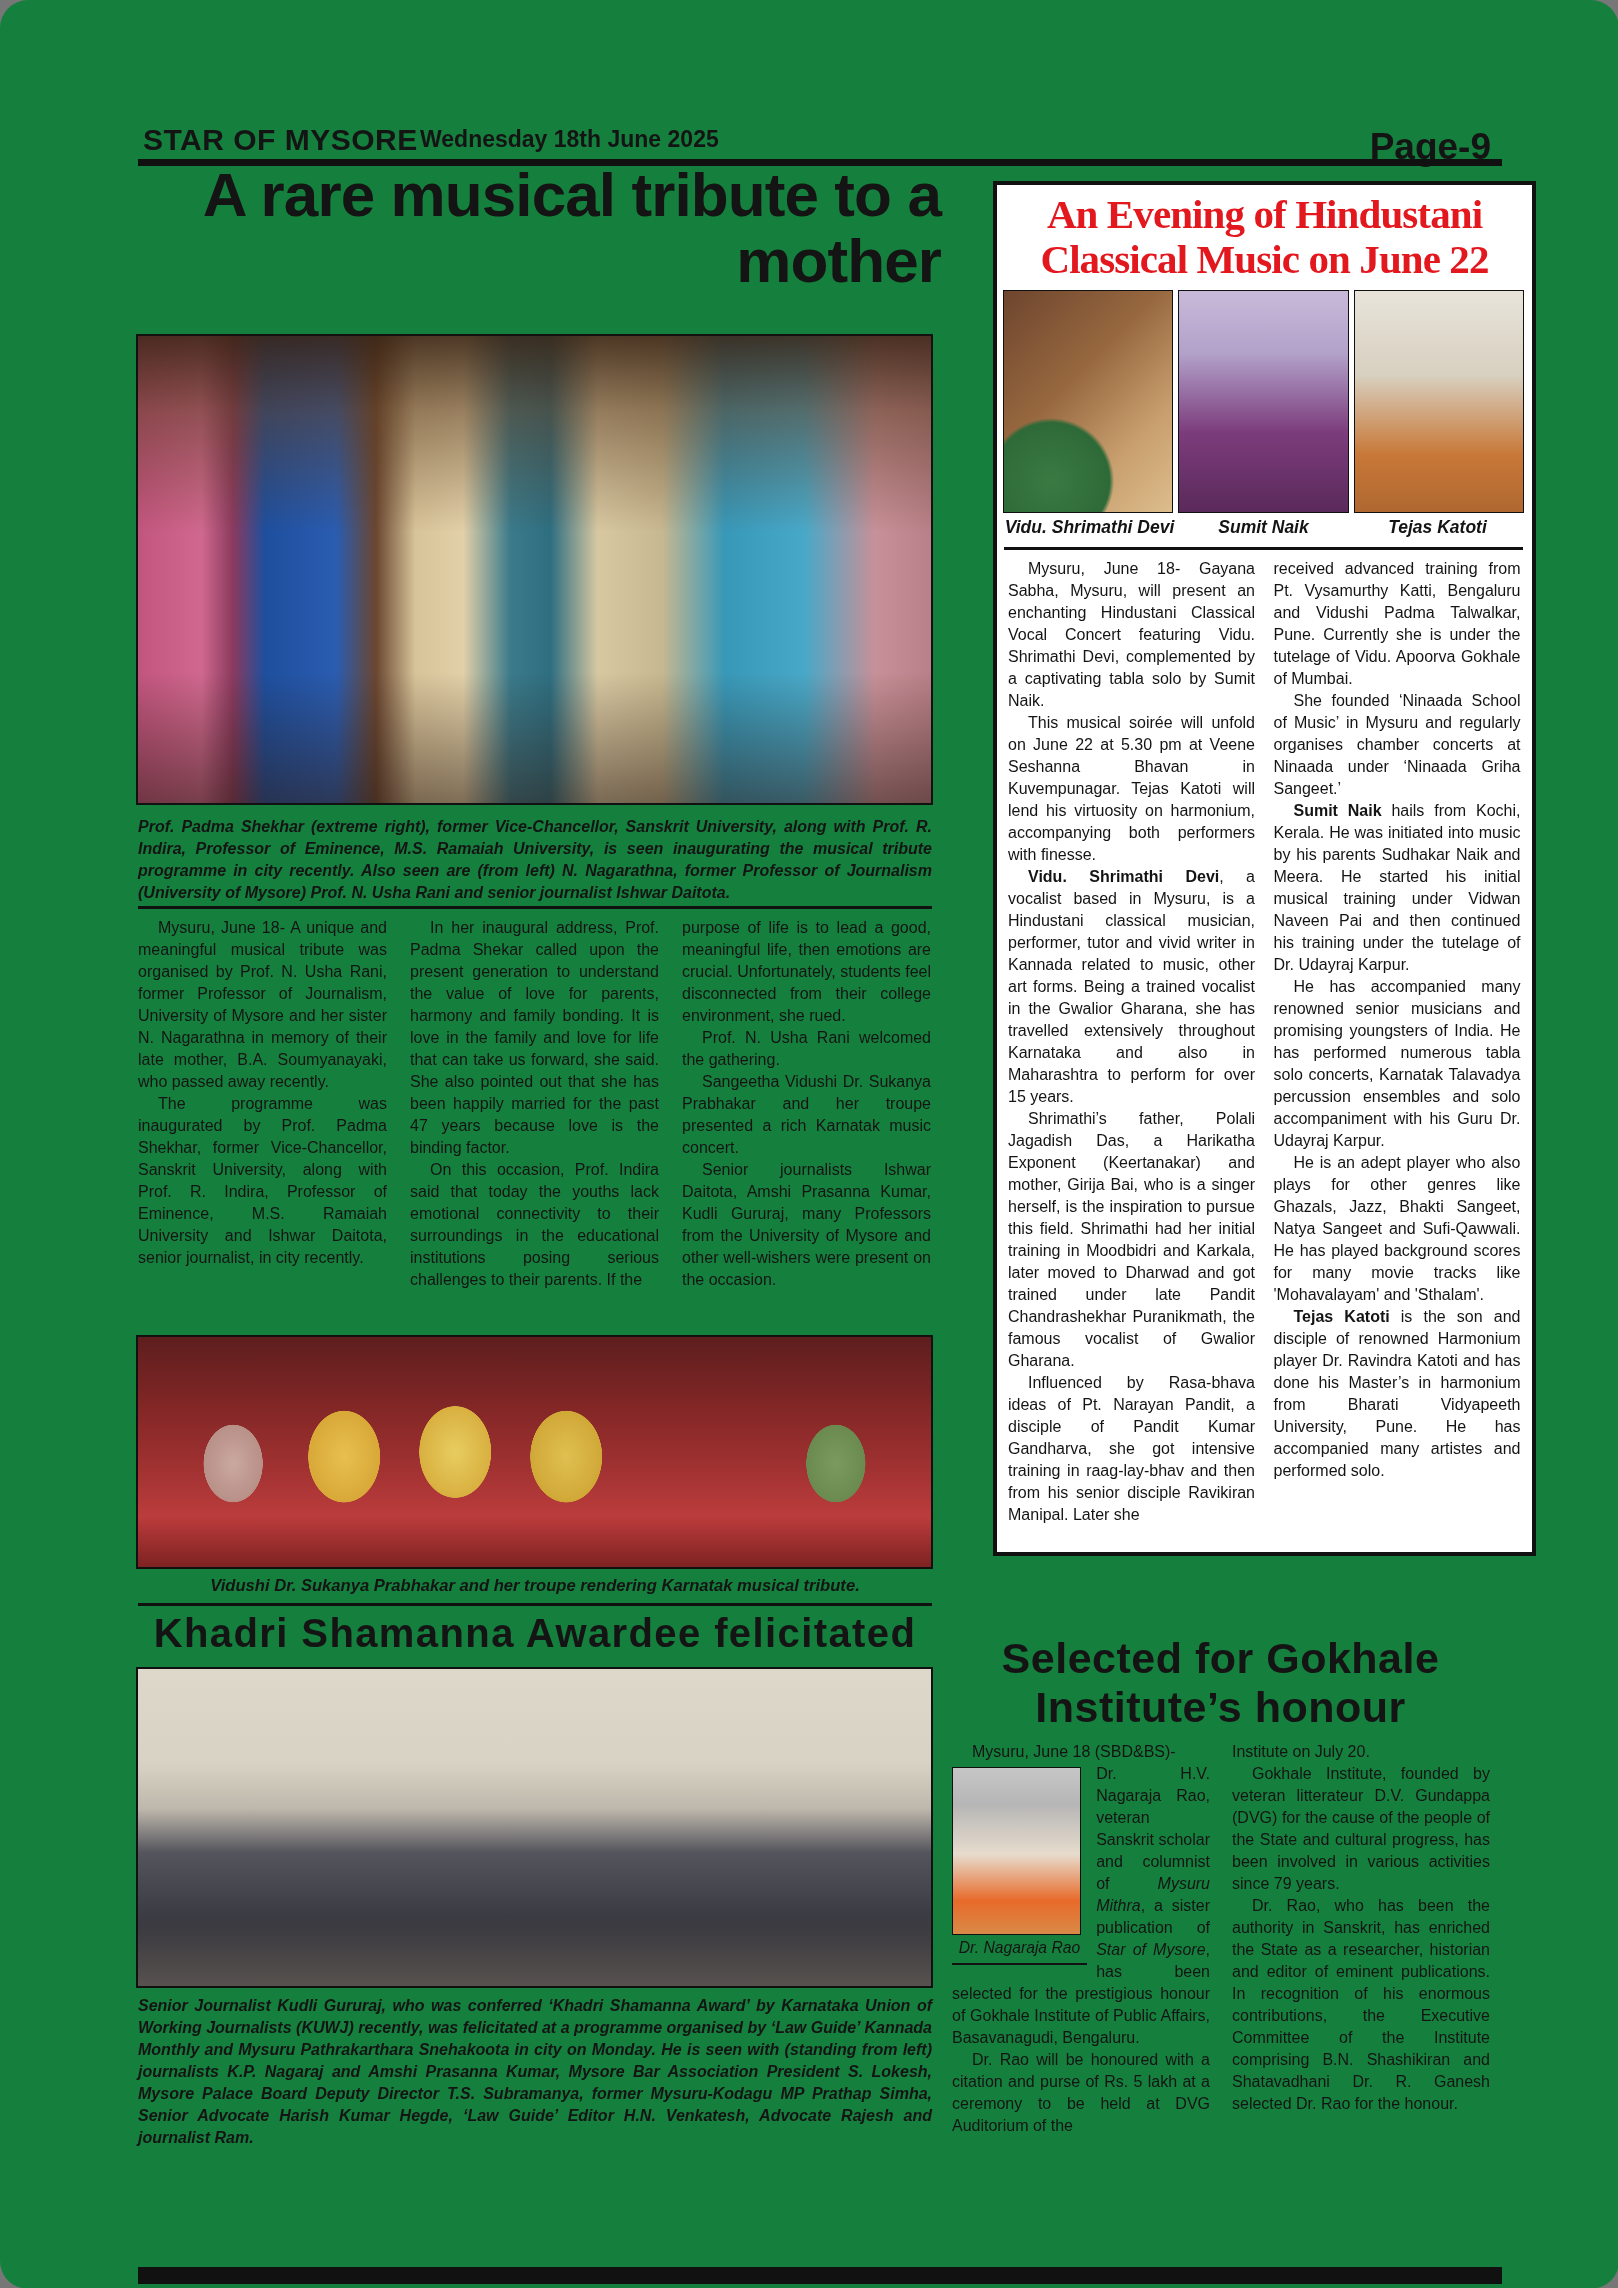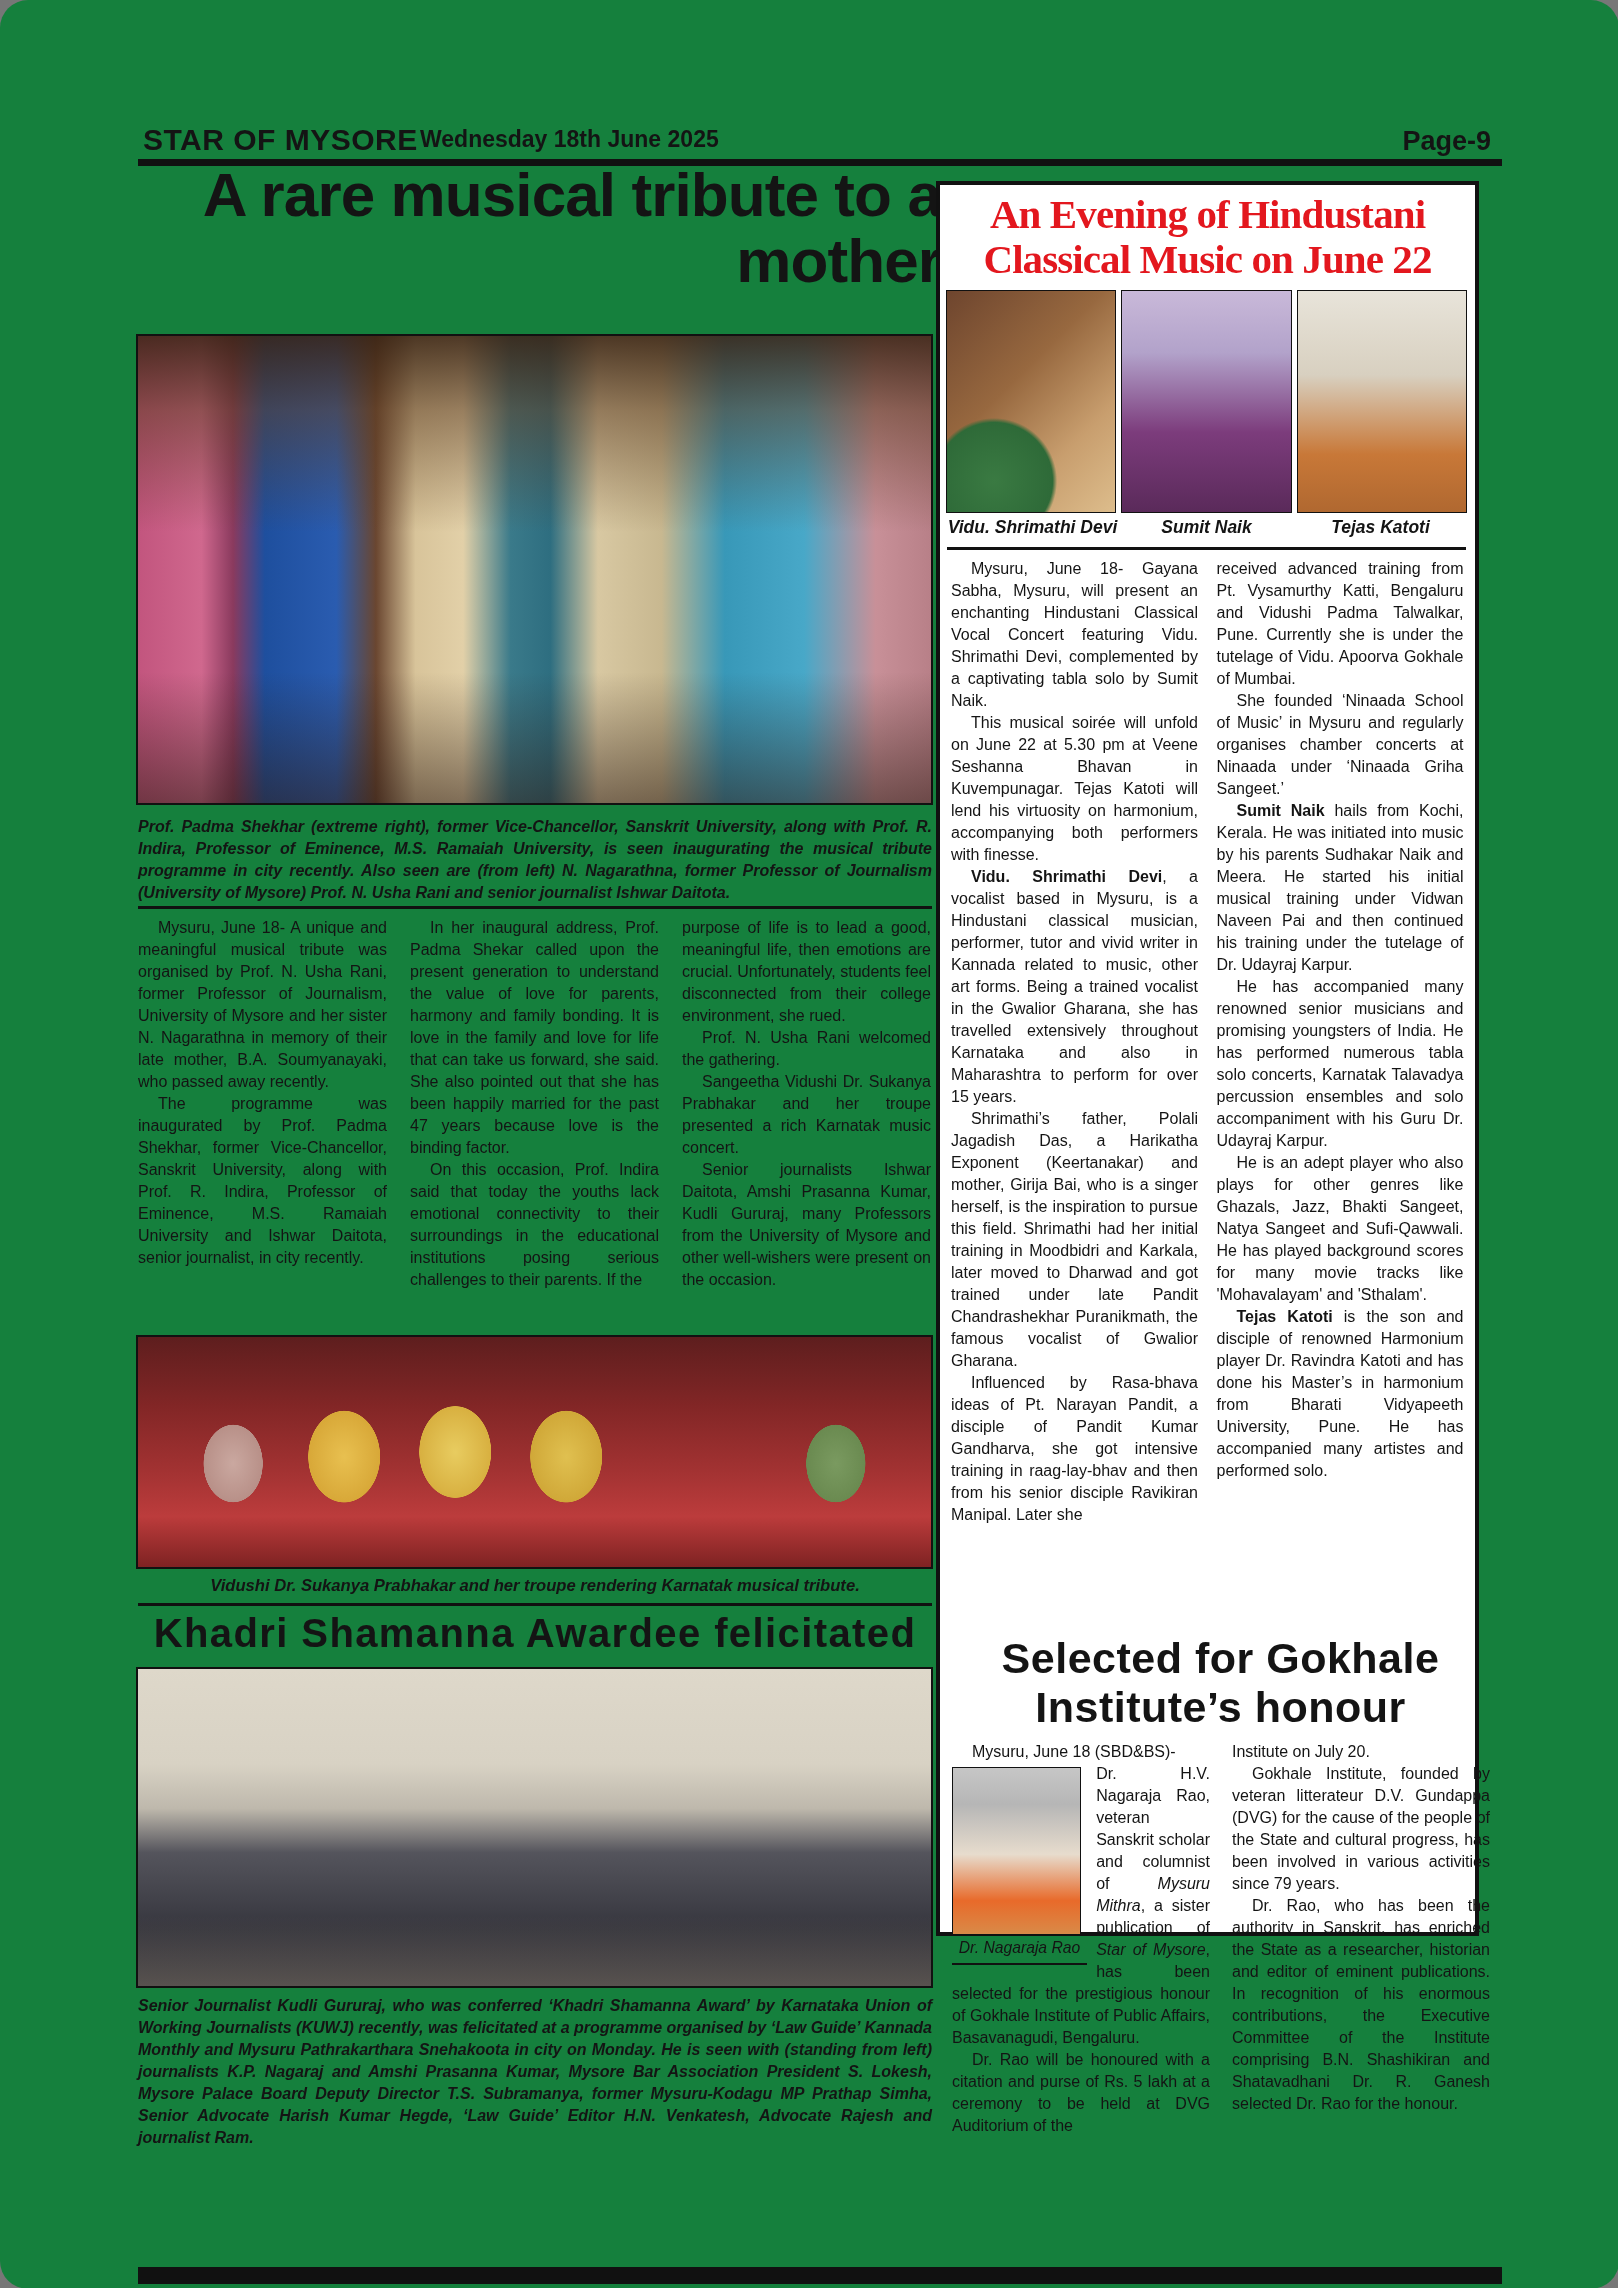--- a/index.html
+++ b/index.html
@@ -2,21 +2,21 @@
 <html style="font-size:14.8px"><head>
 <meta charset="utf-8">
 <style>
   html,body{margin:0;padding:0;background:#777;}
   .page{position:relative;width:1619px;height:2289px;background:#15803d;
         font-family:"Liberation Sans",sans-serif;color:#141414;overflow:hidden;border-radius:28px;}
 
   
   .masthead{position:absolute;left:143px;top:123px;font-size:30px;font-weight:bold;letter-spacing:0.5px;}
   .hdr-date{position:absolute;left:420px;top:126px;font-size:23px;font-weight:bold;}
-  .hdr-page{position:absolute;left:1347px;top:126px;width:144px;text-align:right;font-size:27px;font-weight:bold;}
+  .hdr-page{position:absolute;left:1347px;top:126px;width:144px;text-align:right;font-size:37px;font-weight:bold;}
   .hdr-rule{position:absolute;left:138px;top:159px;width:1364px;height:7.4px;background:#111;}
 
   
   .rule{position:absolute;height:2.8px;background:#111;}
   .bodytxt{font-size:16px;line-height:22px;text-align:justify;}
   .bodytxt p{margin:0;text-indent:20px;}
   .bodytxt p.p0{text-indent:0;}
   .capt{font-size:16px;line-height:22px;font-weight:bold;font-style:italic;text-align:justify;}
   .photo{border:2.8px solid #111;box-sizing:border-box;position:absolute;}
 
@@ -51,21 +51,21 @@
   
   .k-head{position:absolute;left:138px;top:1610px;width:794px;text-align:center;
           font-size:40px;line-height:46px;font-weight:bold;letter-spacing:1.4px;}
   .k-photo{left:136px;top:1667px;width:797px;height:321px;
      background:
        linear-gradient(180deg,rgba(0,0,0,0) 78%,rgba(120,110,96,.55) 100%),
        linear-gradient(180deg,#ded8ca 0%,#d8d2c4 30%,#beb8ac 44%,#54545c 58%,#36363e 82%,#30303a 100%);}
   .k-capt{position:absolute;left:138px;top:1995px;width:794px;}
 
   
-  .h-box{position:absolute;left:936px;top:181px;width:543px;height:1755px;
+  .h-box{position:absolute;left:993px;top:181px;width:543px;height:1375px;
          border:4.6px solid #111;box-sizing:border-box;background:#fff;}
   .h-head{position:absolute;left:0;top:7.4px;width:100%;text-align:center;
           font-family:"Liberation Serif",serif;font-weight:bold;color:#e3171e;
           font-size:41px;line-height:45px;letter-spacing:-0.9px;}
   .h-photos{position:absolute;left:5.5px;top:105px;width:522px;height:223px;display:flex;gap:5.5px;}
   .h-photos .hp{flex:1;border:1.8px solid #111;box-sizing:border-box;}
   .hp1{background:
        radial-gradient(circle at 28% 86%,#3a7a42 0%,#2e6a38 26%,rgba(0,0,0,0) 28%),
        linear-gradient(135deg,#6e452e 0%,#97683f 40%,#c89e6e 72%,#ddbd8c 100%);}
   .hp2{background:linear-gradient(180deg,#c9b9d9 0%,#b2a2ca 28%,#7c3c7c 64%,#5a2a5a 100%);}

